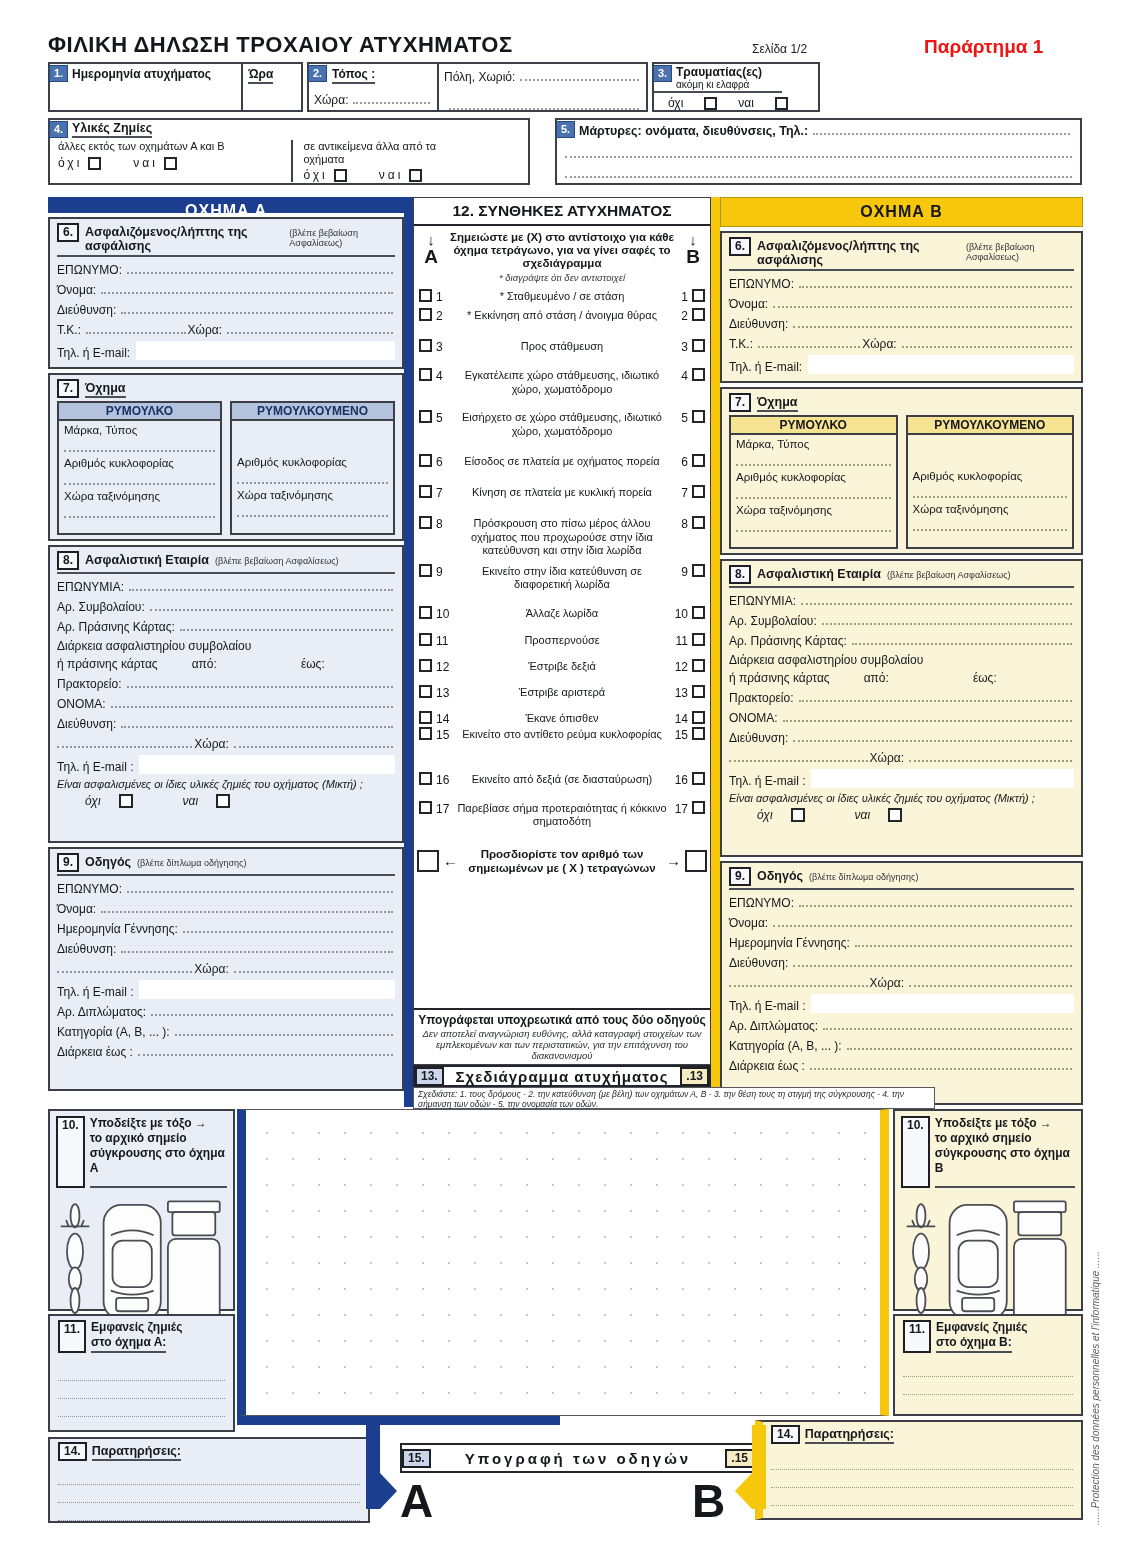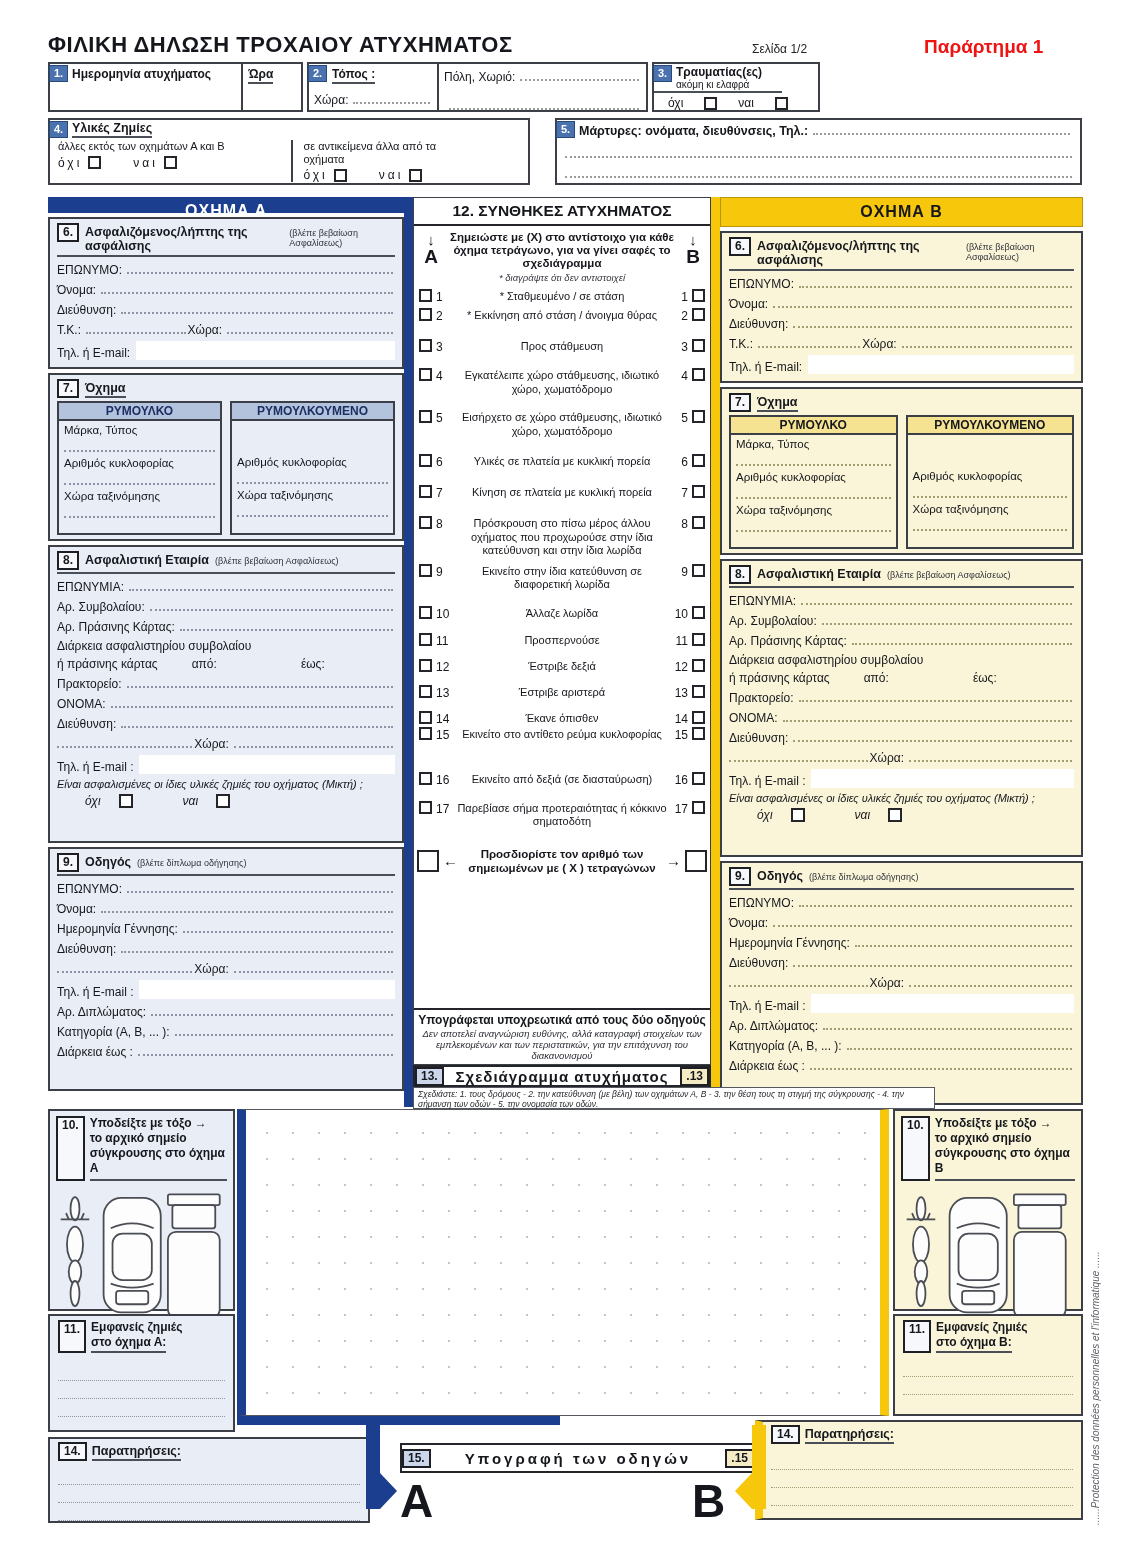--- a/index.html
+++ b/index.html
@@ -75,41 +75,41 @@
            box-sizing:border-box;}
   .b13-hdr .t{flex:1;text-align:center;font-weight:bold;font-size:15px;letter-spacing:1px;}
   .b13-note{background:#fff;border:1px solid #55585f;box-sizing:border-box;font-size:8.5px;
             font-style:italic;line-height:10px;padding:1px 4px;color:#26292f;}
   
   .canvas{background:#fff;border-top:1px solid #55585f;border-bottom:1px solid #55585f;
           border-left:9px solid #1c3e8e;border-right:9px solid #f6c70b;box-sizing:border-box;
           background-image:radial-gradient(circle,#c2c4ce 1.1px,rgba(0,0,0,0) 1.4px);
           background-size:26px 26px;background-position:8px 10px;}
   .b10-title{font-weight:bold;font-size:12px;line-height:15px;border-bottom:2px solid #4a4e57;
-             padding-bottom:3px;}
+             padding-bottom:10px;}
   .veh-svg{display:block;margin:8px auto 0 auto;}
   .b11-title{font-weight:bold;font-size:12px;line-height:15px;}
   .u{border-bottom:2px solid #4a4e57;display:inline-block;padding-bottom:1px;}
   .line3{border-bottom:1.5px dotted #8b93a5;height:17px;}
   .line3.dots-b{border-bottom-color:#a39b71;}
   .b15{display:flex;align-items:center;background:#fff;border:2px solid #23252b;
        box-sizing:border-box;}
   .b15 .t{flex:1;text-align:center;font-weight:bold;font-size:15px;letter-spacing:3px;}
   .big-ltr{font-size:46px;font-weight:bold;color:#15171c;line-height:46px;}
   .sidenote{font-size:10px;font-style:italic;color:#5c5f66;white-space:nowrap;
             transform:rotate(-90deg);transform-origin:0 0;}
   
   .t1-wrap{display:flex;height:100%;}
   .t1-l{flex:1.9;padding:3px 5px;font-weight:bold;font-size:12px;border-right:2px solid #3c3f46;}
   .t1-r{flex:0.55;padding:3px 5px;font-weight:bold;font-size:12px;}
   .t2-wrap{display:flex;height:100%;}
   .t2-l{width:118px;padding:3px 5px;border-right:2px solid #3c3f46;display:flex;
         flex-direction:column;justify-content:space-between;}
   .t2-r{flex:1;padding:3px 5px;display:flex;flex-direction:column;}
-  .chk-line{display:flex;align-items:center;gap:6px;font-size:12px;}
+  .chk-line{display:flex;align-items:flex-end;gap:6px;font-size:12px;}
   .sp{letter-spacing:3px;}
 </style>
 </head>
 <body>
 
 <div class="page">
 
   <svg width="0" height="0" style="position:absolute" aria-hidden="true">
     <defs>
       <g id="veh" stroke="#4a4d54" fill="#fdfdfd" stroke-width="2">
@@ -580,21 +580,21 @@
     <div class="c12-row" style="margin-top:14px">
       <span class="cb cb-sm"></span>
         <span class="num num-l">5</span>
       <span class="txt">Εισήρχετο σε χώρο στάθμευσης, ιδιωτικό χώρο, χωματόδρομο</span>
       <span class="num num-r">5</span>
         <span class="cb cb-sm"></span>
       </div>
     <div class="c12-row" style="margin-top:16px">
       <span class="cb cb-sm"></span>
         <span class="num num-l">6</span>
-      <span class="txt">Υλικές σε πλατεία με κυκλική πορεία</span>
+      <span class="txt">Είσοδος σε πλατεία με οχήματος πορεία</span>
       <span class="num num-r">6</span>
         <span class="cb cb-sm"></span>
       </div>
     <div class="c12-row" style="margin-top:16px">
       <span class="cb cb-sm"></span>
         <span class="num num-l">7</span>
       <span class="txt">Κίνηση σε πλατεία με κυκλική πορεία</span>
       <span class="num num-r">7</span>
         <span class="cb cb-sm"></span>
       </div>

